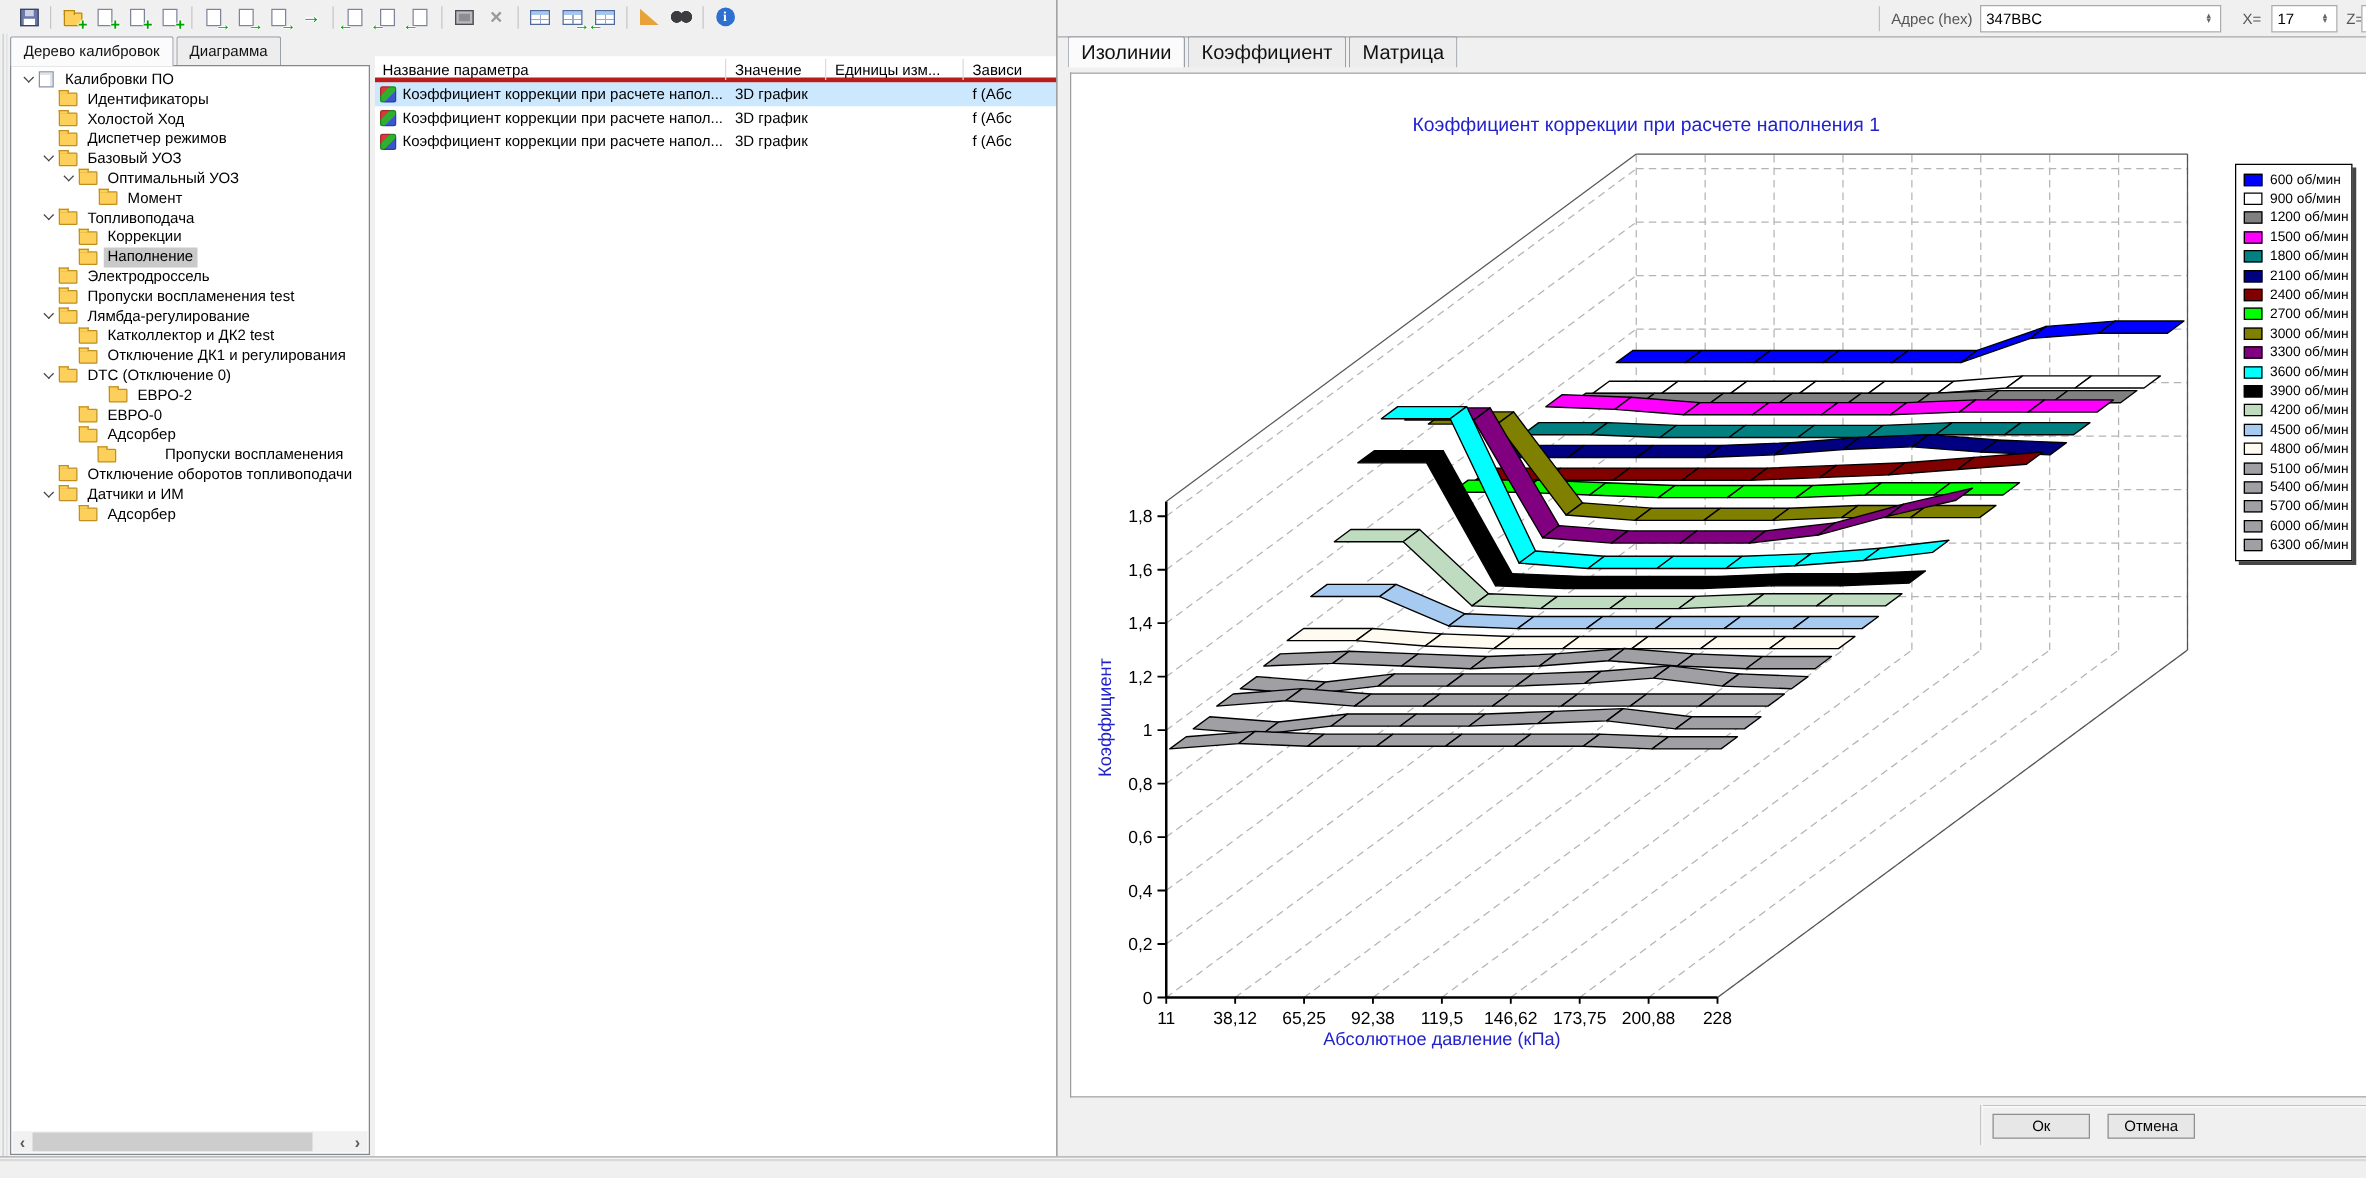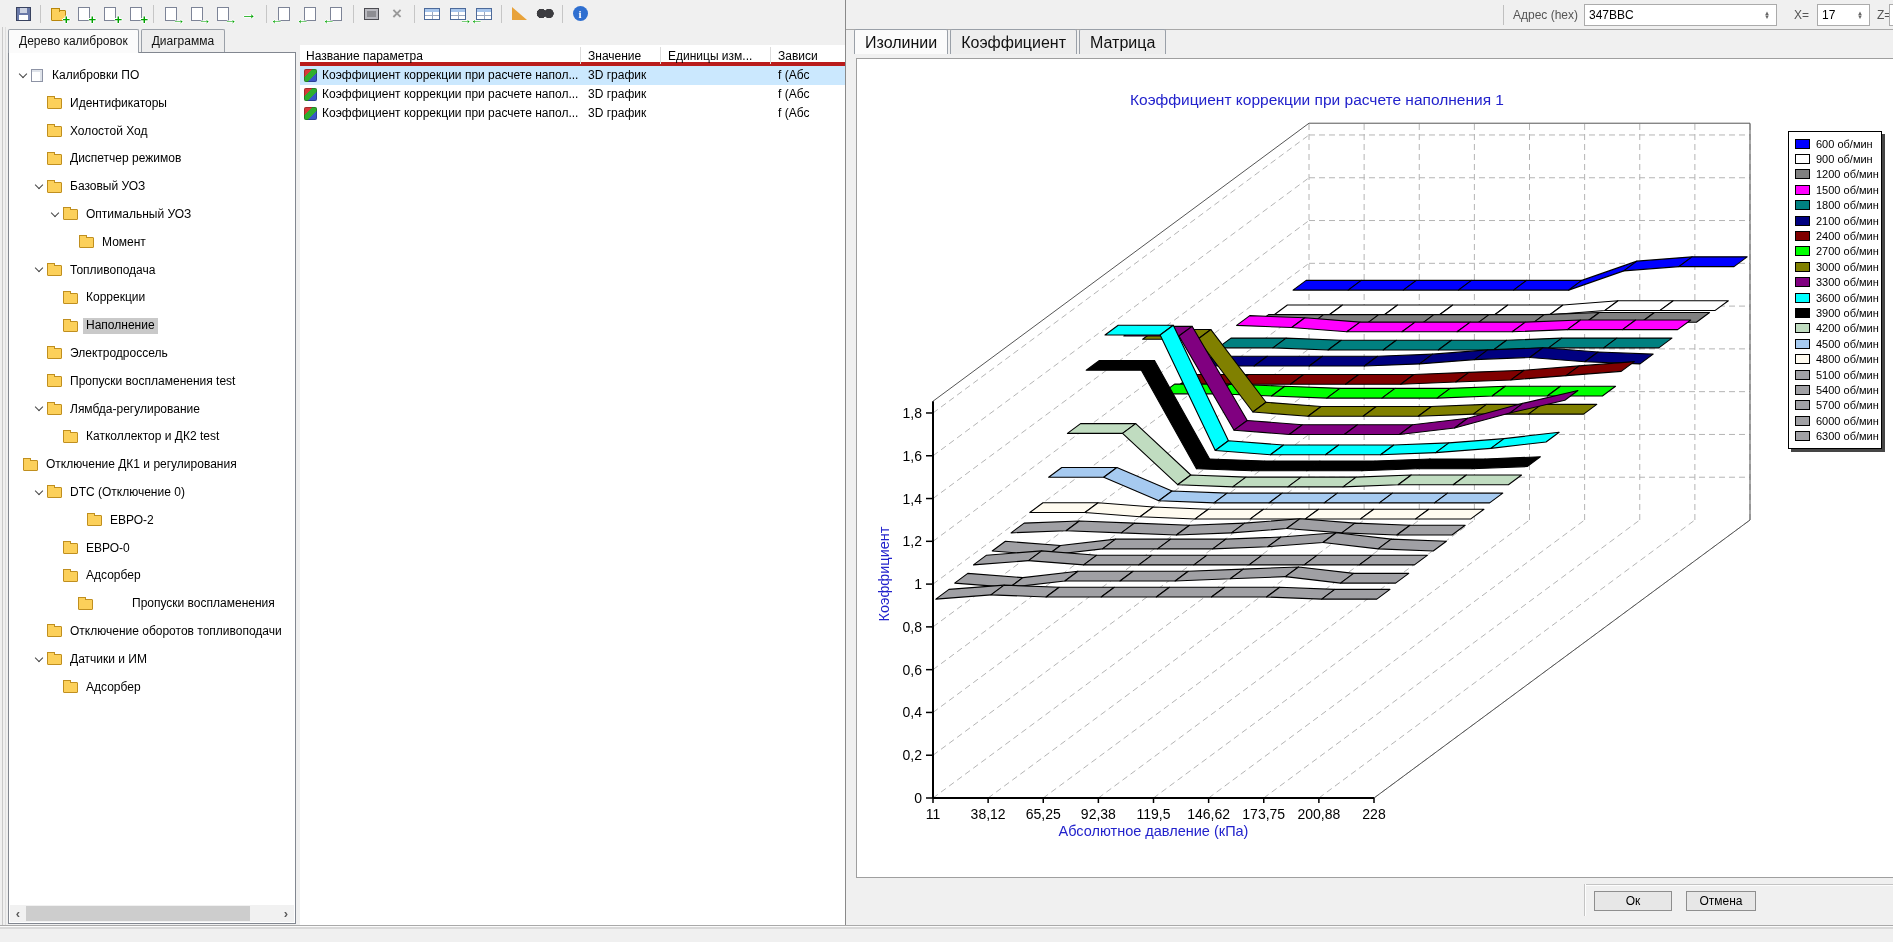--- a/index.html
+++ b/index.html
@@ -39,21 +39,21 @@
      text-shadow:-1px 0 #fff, 1px 0 #fff, 0 -1px #fff, 0 1px #fff; }
 
   
   #left-tabs { position:absolute; left:8px; top:29px; height:24px; display:flex; font-size:12px; }
   .ltab { padding:4px 10px 3px; border:1px solid #9aa0a8; border-bottom:none; background:#ededed; margin-right:2px;
           border-radius:2px 2px 0 0; color:#111; }
   .ltab.active { background:#fbfbfb; position:relative; z-index:3; }
   #tree-panel { position:absolute; left:8px; top:52px; width:288px; height:872px; background:#fff;
      border:1px solid #828790; overflow:hidden; }
   #tree-body { padding-top:3px; }
-  .tree-row { height:15.8px; line-height:15.8px; display:flex; align-items:center; white-space:nowrap; font-size:12px;margin-top:12px; }
+  .tree-row { height:15.8px; line-height:15.8px; display:flex; align-items:center; white-space:nowrap; font-size:12px; }
   .chev { width:14px; flex:0 0 14px; position:relative; }
   .chev.open:before { content:""; position:absolute; left:3px; top:-5px; width:5px; height:5px;
      border-right:1.6px solid #454545; border-bottom:1.6px solid #454545; transform:rotate(45deg); }
   .tfolder { flex:0 0 15px; width:14px; height:11px; background:#fcd05a; border:1px solid #c08f1f; border-radius:1px;
      position:relative; margin-right:5px; }
   .tfolder:before { content:""; position:absolute; top:-3px; left:-1px; width:6px; height:2px; background:#fcd05a;
      border:1px solid #c08f1f; border-bottom:none; }
   .tdoc { flex:0 0 12px; width:11px; height:13px; background:#fff; border:1px solid #8d93a5; margin-right:6px;
      box-shadow:inset -2px 2px 0 #dfe3ea; }
   .tlabel { padding:0 3px; }
@@ -270,21 +270,21 @@
       <div class="tree-row" style="padding-left: 24px;">
         <span class="chev open"></span>
         <span class="tfolder"></span>
         <span class="tlabel">Лямбда-регулирование</span>
       </div>
       <div class="tree-row" style="padding-left: 40px;">
         <span class="chev"></span>
         <span class="tfolder"></span>
         <span class="tlabel">Катколлектор и ДК2 test</span>
       </div>
-      <div class="tree-row" style="">
+      <div class="tree-row" style="padding-left: 40px;">
         <span class="chev"></span>
         <span class="tfolder"></span>
         <span class="tlabel">Отключение ДК1 и регулирования</span>
       </div>
       <div class="tree-row" style="padding-left: 24px;">
         <span class="chev open"></span>
         <span class="tfolder"></span>
         <span class="tlabel">DTC (Отключение 0)</span>
       </div>
       <div class="tree-row" style="padding-left: 64px;">

